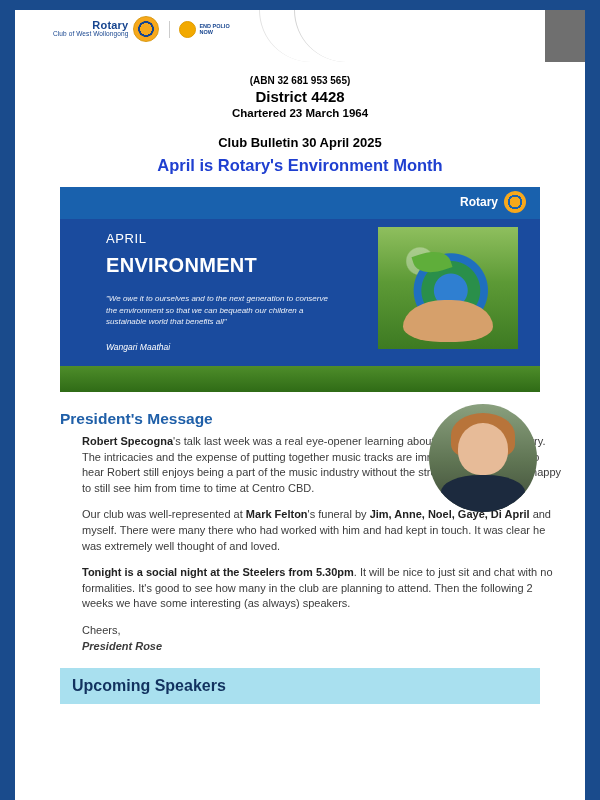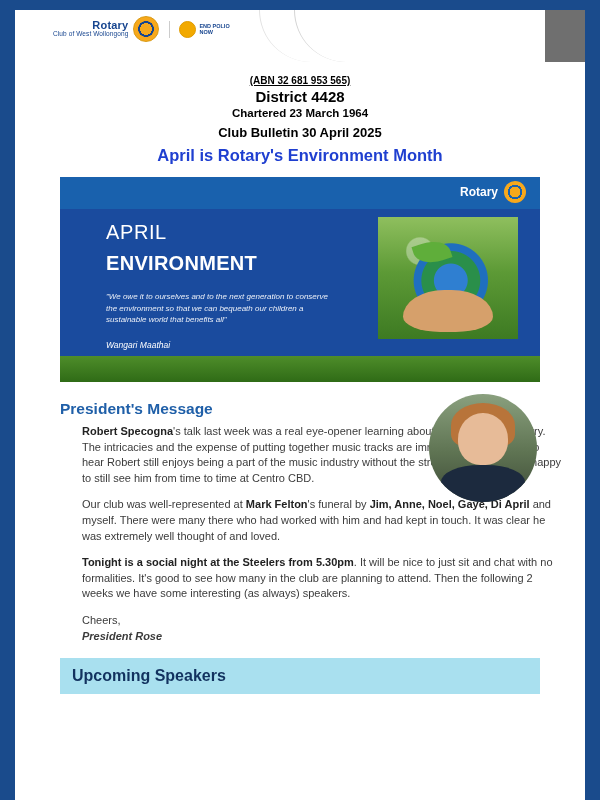--- a/index.html
+++ b/index.html
@@ -138,39 +138,38 @@
     font-size: 19.5px;
     font-weight: bold;
     color: #000000;
     letter-spacing: 0.1px;
   }
   .abn {
     font-size: 10px;
     font-weight: bold;
     color: #000000;
     margin-top: 3px;
-    text-decoration: underline;
   }
   .district {
     font-size: 15px;
     font-weight: bold;
     color: #000000;
     margin-top: 2px;
   }
   .chartered {
     font-size: 11.5px;
     font-weight: bold;
     color: #000000;
     margin-top: 2px;
   }
   .bulletin {
     font-size: 13px;
     font-weight: bold;
     color: #000000;
-    margin-top: 6px;
+    margin-top: 16px;
   }
   .month-theme {
     font-size: 16.5px;
     font-weight: bold;
     color: #1f3fd0;
     margin-top: 6px;
   }
   
   .hero {
     position: relative;
@@ -218,21 +217,21 @@
     background: linear-gradient(180deg, #4e8d2a 0%, #2f6b16 100%);
   }
   .hero-text {
     position: absolute;
     left: 46px;
     top: 12px;
     width: 230px;
     color: #ffffff;
   }
   .hero-text .h-april {
-    font-size: 20px;
+    font-size: 13px;
     letter-spacing: 0.6px;
   }
   .hero-text .h-env {
     font-size: 20px;
     font-weight: bold;
     margin-top: 8px;
     letter-spacing: 0.3px;
   }
   .hero-text .h-quote {
     font-size: 8px;

